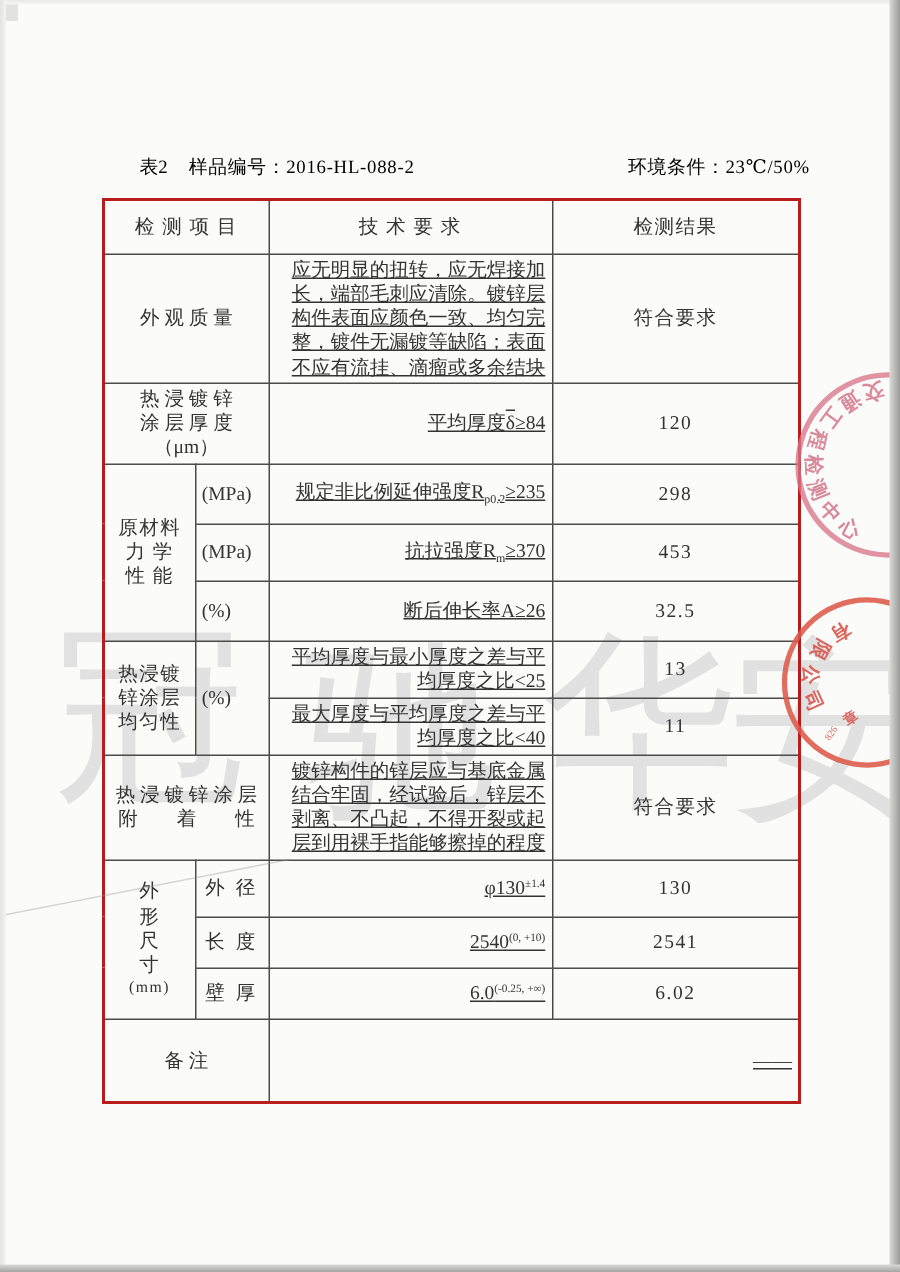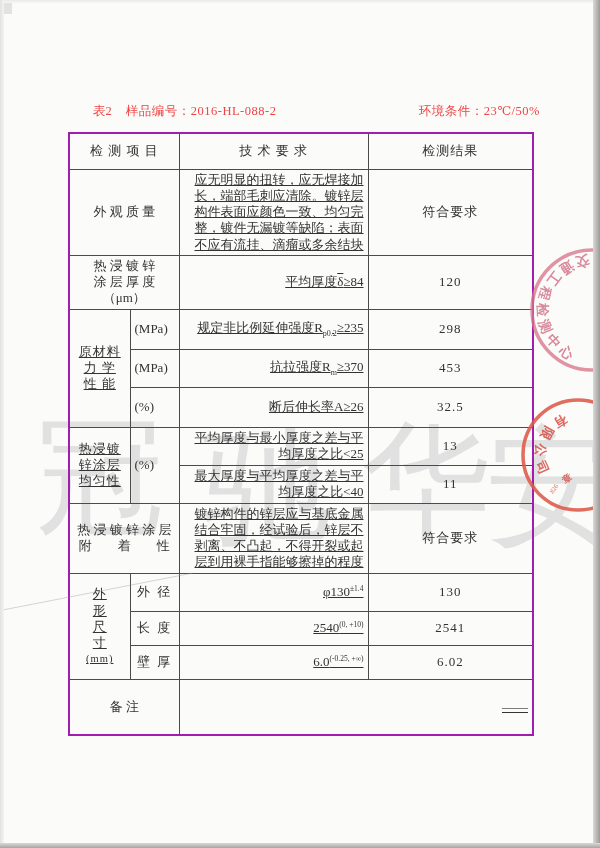--- a/index.html
+++ b/index.html
@@ -18,38 +18,38 @@
   .corner-smudge{position:absolute;left:0;top:0;width:12px;height:14px;background:#d2d2d0;opacity:.6;z-index:6;}
   .crease{position:absolute;left:-10px;top:592px;width:205px;height:0;
       border-top:1.5px solid rgba(150,150,150,.38);transform:rotate(-11deg);z-index:3;}
   
   .hdr-row{position:absolute;left:93px;top:36px;width:450px;height:21px;
       border-bottom:2px solid #2d2d2d;z-index:2;}
   .hdr-title{position:absolute;left:2px;top:2px;font-size:11.5px;font-weight:bold;letter-spacing:.5px;color:#2b2b2b;}
   .hdr-page{position:absolute;right:2px;top:3px;font-size:11px;color:#2b2b2b;letter-spacing:1px;}
   .section-title{position:absolute;left:95px;top:74px;font-size:13.5px;color:#2b2b2b;letter-spacing:1px;z-index:2;}
   .caption{position:absolute;left:93px;top:103px;width:447px;display:flex;align-items:baseline;
-      font-size:12.5px;color:#ef4444;z-index:2;}
+      font-size:12.5px;color:#000000;z-index:2;}
   .caption .tlabel{flex:none;}
   .caption .sampleno{flex:none;margin-left:14px;letter-spacing:.5px;}
   .caption .env{margin-left:auto;letter-spacing:.5px;}
   
   table.report{position:absolute;left:68px;top:132px;width:464px;border-collapse:collapse;
       table-layout:fixed;z-index:2;background:transparent;}
   table.report td{border:1px solid #4b4b4b;font-size:13px;color:#333;vertical-align:middle;
       padding:2px 4px;line-height:1.25;}
-  table.report{border:2px solid #a21caf;padding-left:12px;}
+  table.report{border:2px solid #b91c1c;padding-left:12px;}
   td.c{text-align:center;}
   td.ml{white-space:pre-line;}
   td.req{text-align:right;padding:3px 6px;text-decoration:underline;}
   td.hdrcell{font-size:13.5px;letter-spacing:1px;color:#2e2e2e;}
   td.unit{font-size:11.5px;text-align:left;}
   td.unit-cn{font-size:13px;text-align:center;letter-spacing:2px;}
   td.result{text-align:center;letter-spacing:1px;}
-  td.group{text-align:center;line-height:1.45;letter-spacing:1px;text-decoration:underline;}
+  td.group{text-align:center;line-height:1.45;letter-spacing:1px;}
   .ovl{text-decoration:overline;}
   sub.sm{font-size:8px;}
   sup.sm{font-size:7.5px;vertical-align:5px;letter-spacing:0;}
   .dim-unit{font-size:10.5px;display:block;margin-top:1px;}
   
   .watermark{position:absolute;left:0;top:0;width:600px;height:848px;z-index:1;pointer-events:none;}
   .wm-char{position:absolute;font-size:128px;color:rgba(125,125,130,.20);
       font-family:"Liberation Serif","DejaVu Serif",serif;}
   .wm-0{left:36px;top:392px;}
   .wm-1{left:203px;top:402px;}

